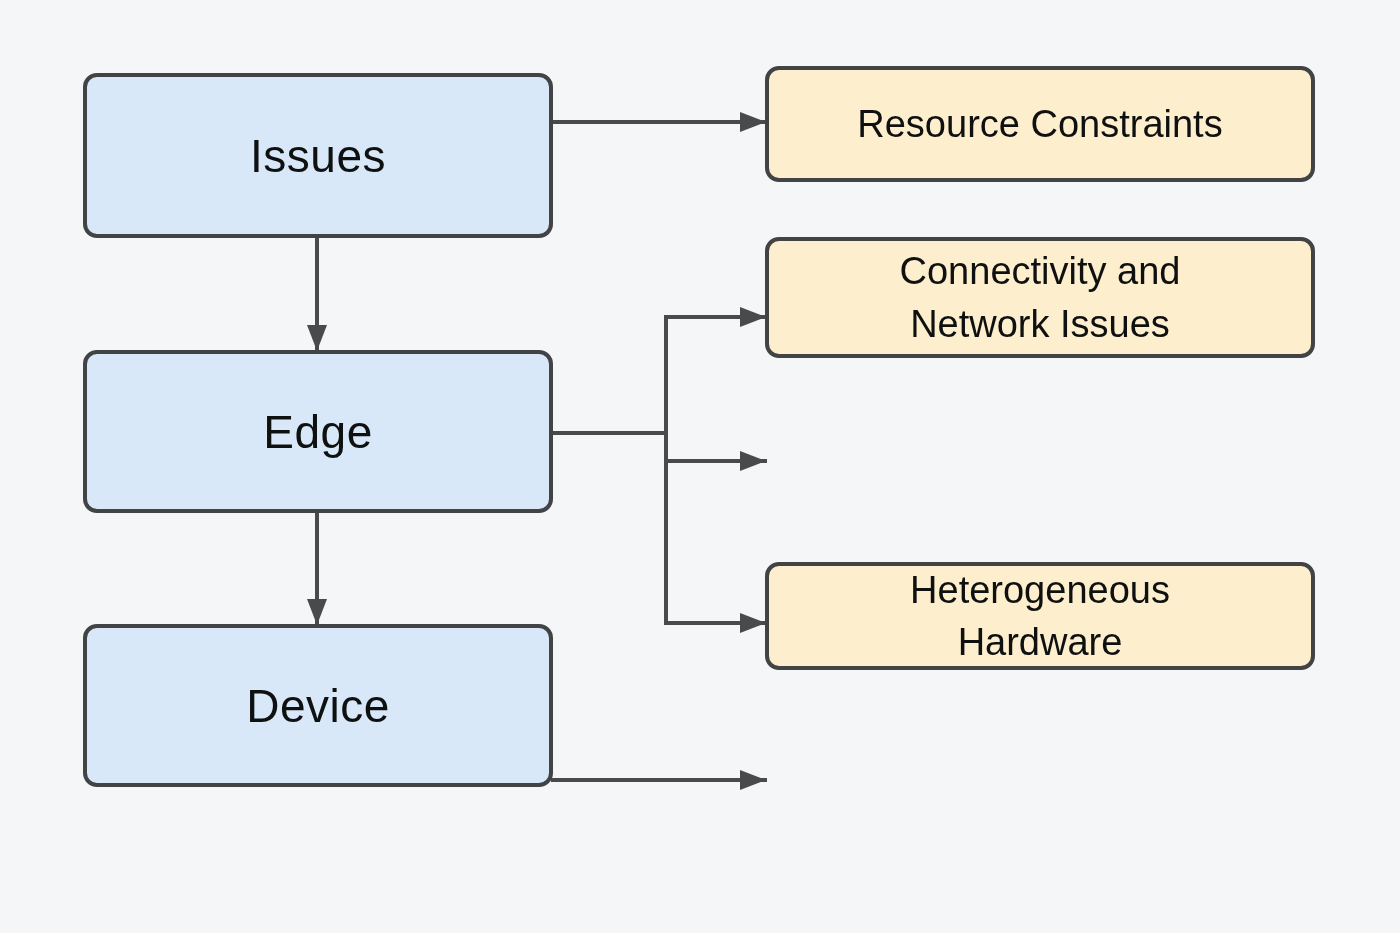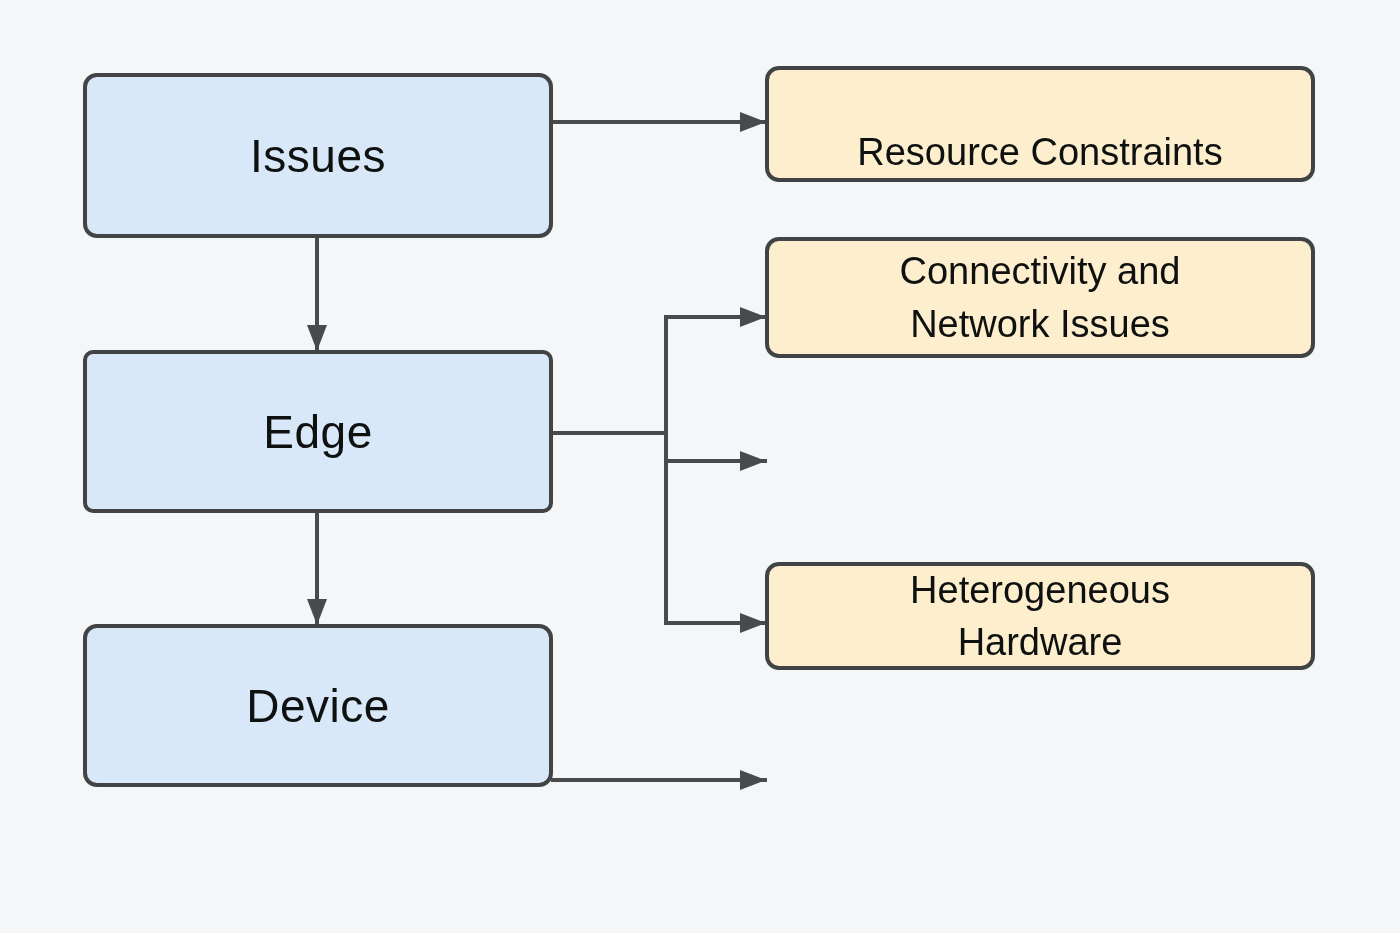--- a/index.html
+++ b/index.html
@@ -49,23 +49,23 @@
     letter-spacing: 0.5px;
   }
   .challenge {
     left: 765px;
     width: 550px;
     background: #fdeecd;
     font-size: 38px;
     line-height: 1.38;
   }
   #node-cloud  { top: 73px;  height: 165px; }
-  #node-edge   { top: 350px; height: 163px; border-radius: 10px; }
+  #node-edge   { top: 350px; height: 163px; }
   #node-device { top: 624px; height: 163px; }
-  #node-resource      { top: 66px;  height: 116px; align-items: flex-end; }
+  #node-resource      { top: 66px;  height: 116px; }
   #node-connectivity  { top: 237px; height: 121px; }
   #node-security      { top: 406px; height: 119px; }
   #node-heterogeneous { top: 562px; height: 108px; text-align: center; }
   #node-latency       { top: 723px; height: 122px; }
 </style>
 </head>
 <body>
 
 <div class="canvas">
 

